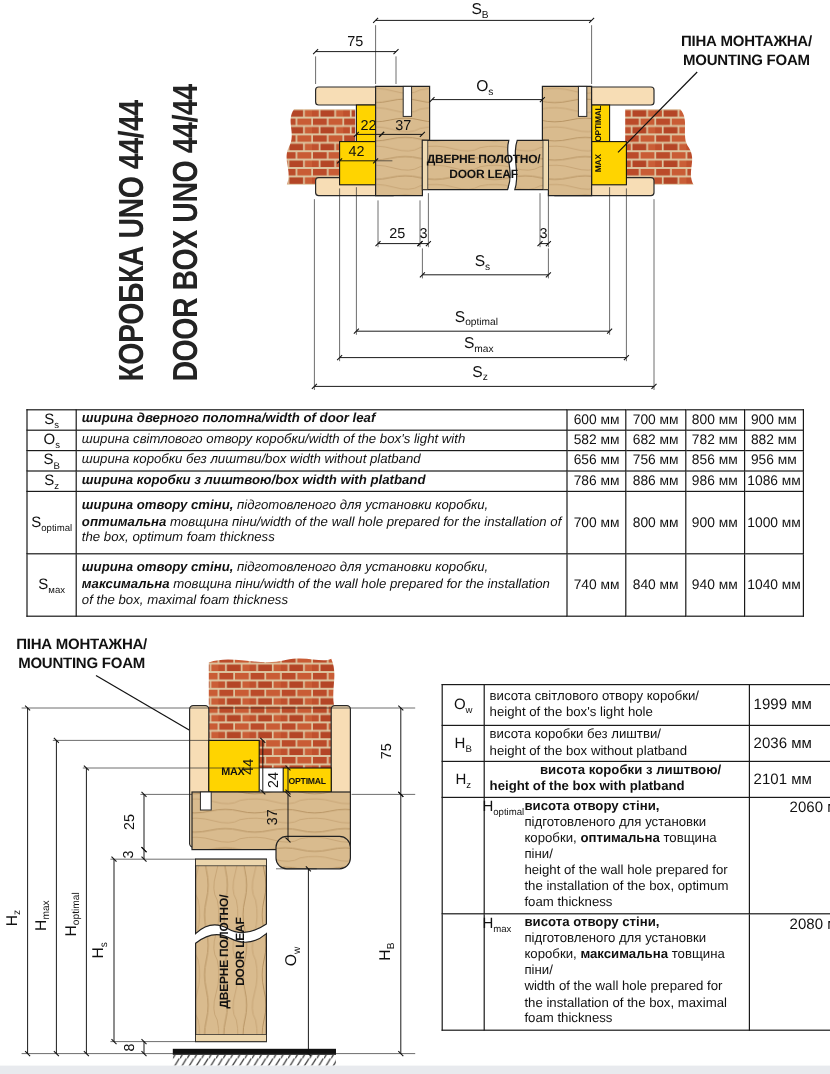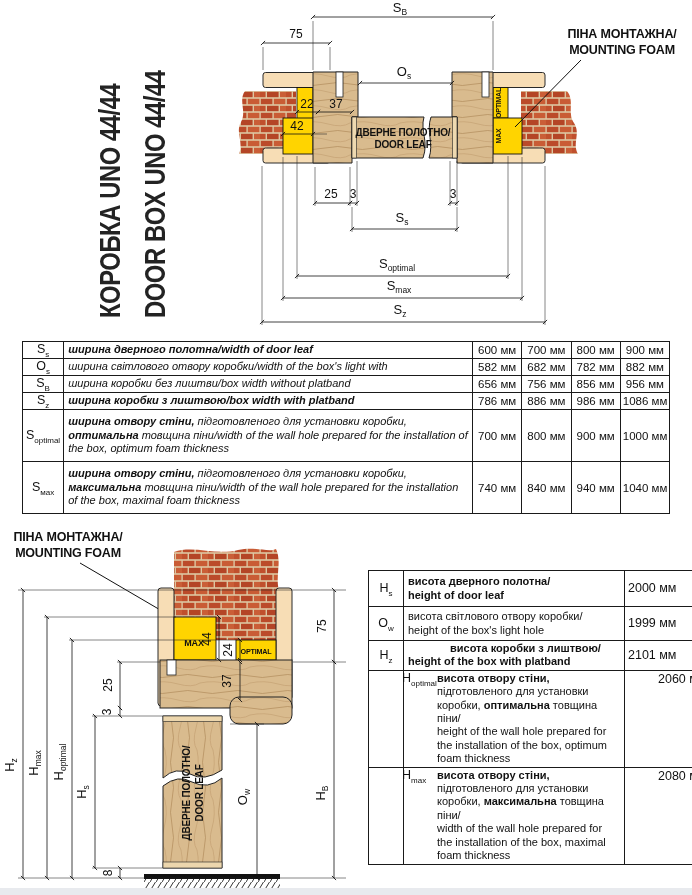--- a/index.html
+++ b/index.html
@@ -305,30 +305,30 @@
       <line class="dl" x1="334" y1="662" x2="334" y2="878"></line>
       <text class="sym" text-anchor="middle" transform="rotate(-90 325 793)" x="325" y="793"><tspan>H</tspan><tspan class="sub" dy="3">B</tspan></text>
 
       <line class="dl" x1="257" y1="724" x2="257" y2="878"></line>
       <text class="sym" text-anchor="middle" transform="rotate(-90 247 797)" x="247" y="797"><tspan>O</tspan><tspan class="sub" dy="3">w</tspan></text>
     </g>
   </svg>
 
   <table id="t2">
     <tbody>
-        <tr class="r1">
-      <td class="sym-cell"><span>H</span><sub>s</sub></td>
-      <td class="desc-cell"><span style="font-weight: 700;">висота дверного полотна/</span><br><span style="font-weight: 700;">height of door leaf</span></td>
-      <td class="val-cell">2000 мм</td>
-    </tr>
     <tr class="r2">
       <td class="sym-cell"><span>O</span><sub>w</sub></td>
       <td class="desc-cell"><span>висота світлового отвору коробки/</span><br><span>height of the box's light hole</span></td>
       <td class="val-cell">1999 мм</td>
     </tr>
+    <tr class="r3">
+      <td class="sym-cell"><span>H</span><sub>B</sub></td>
+      <td class="desc-cell"><span>висота коробки без лиштви/</span><br><span>height of the box without platband</span></td>
+      <td class="val-cell">2036 мм</td>
+    </tr>
     <tr class="r4">
       <td class="sym-cell"><span>H</span><sub>z</sub></td>
       <td class="desc-cell"><span style="font-weight: 700; padding-left: 42px;">висота коробки з лиштвою/</span><br><span style="font-weight: 700; text-align: right;">height of the box with platband</span></td>
       <td class="val-cell">2101 мм</td>
     </tr>
     <tr class="tall">
       <td class="sym-cell"><span>H</span><sub>optimal</sub></td>
       <td class="desc-cell"><span style="font-weight: 700;">висота отвору стіни,</span><span> підготовленого для установки коробки, </span><span style="font-weight: 700;">оптимальна</span><span> товщина піни/</span><br><span>height of the wall hole prepared for the installation of the box, optimum foam thickness</span></td>
       <td class="val-cell">2060 мм</td>
     </tr>

